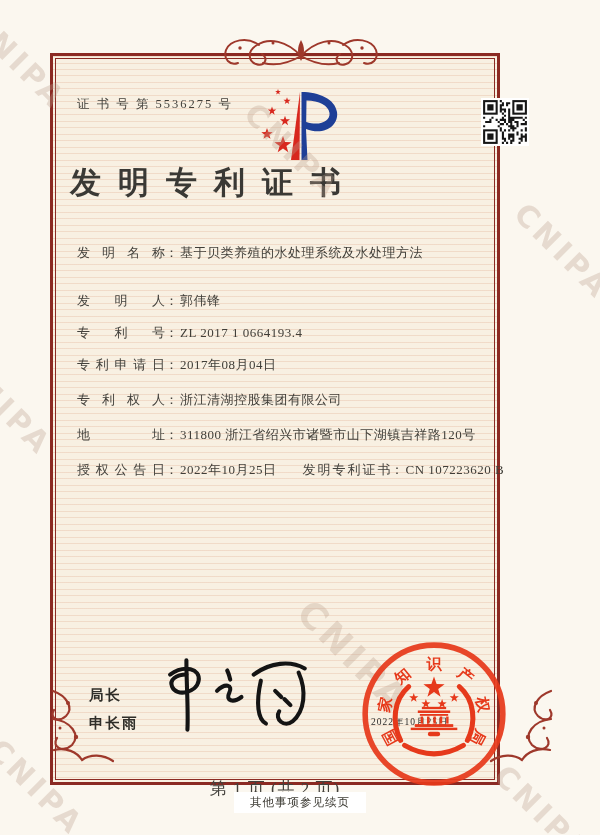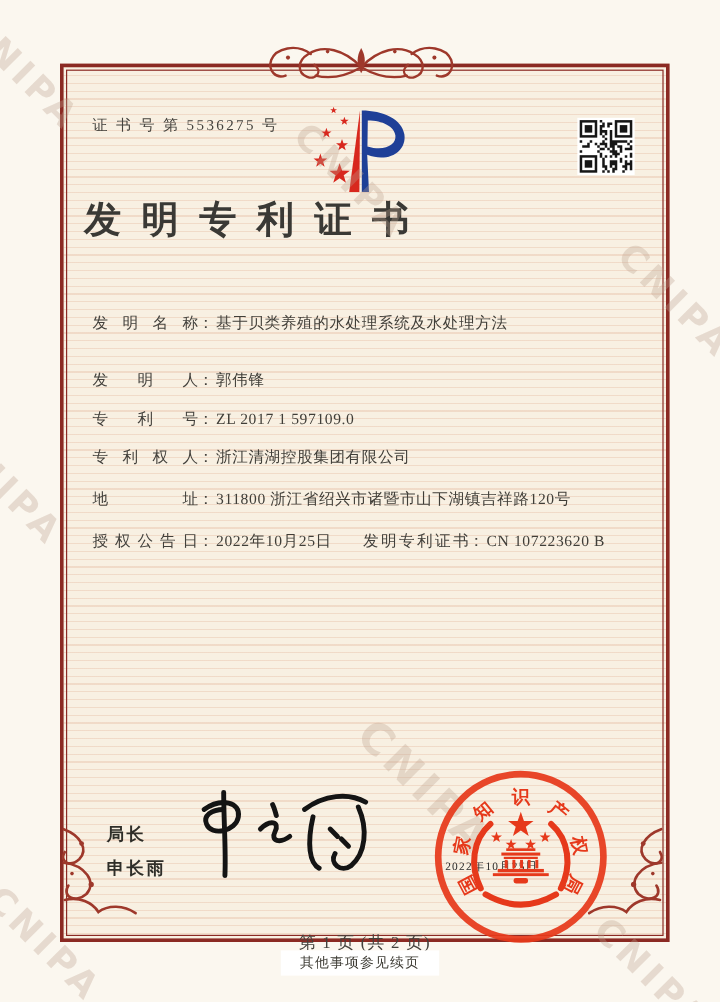--- a/index.html
+++ b/index.html
@@ -2,47 +2,47 @@
 <html><head>
 <meta charset="utf-8">
 <style>
   html,body{margin:0;padding:0;}
   .page{
     position:relative;width:600px;height:835px;overflow:hidden;
     background:#fbf7ef;
     font-family:"Liberation Serif","DejaVu Serif",serif;color:#3f3d36;
   }
   .frame{
-    position:absolute;left:50px;top:53px;width:508px;height:732px;
+    position:absolute;left:50px;top:53px;width:450px;height:732px;
     box-sizing:border-box;border:3px solid #8b2a23;
     background:repeating-linear-gradient(180deg, rgba(228,184,158,.38) 0 1px, rgba(0,0,0,0) 1px 6.5px),#f8f0e2;
   }
   .inner-border{position:absolute;inset:2px;border:1px solid #8b2a23;pointer-events:none;}
   .cert-no{position:absolute;left:24px;top:40px;font-size:12.5px;letter-spacing:2px;color:#43413c;}
   .logo{position:absolute;left:202px;top:30px;width:92px;height:80px;}
   .qr{position:absolute;left:428px;top:42px;width:48px;height:48px;}
   .title{position:absolute;left:0;right:0;top:106px;font-size:31px;font-weight:bold;
          letter-spacing:17px;text-indent:17px;color:#3a3935;}
-  .fields{position:absolute;left:24px;top:188px;width:462px;font-size:13px;margin-top:16px;}
+  .fields{position:absolute;left:24px;top:188px;width:462px;font-size:13px;}
   .row{height:18px;white-space:nowrap;margin-bottom:14px;}
   .row.m1{margin-bottom:30px;}
   .row.m4,.row.m5,.row.m6{margin-bottom:17px;}
   .flabel{display:inline-block;width:88px;text-align:justify;text-align-last:justify;color:#43413c;vertical-align:top;}
   .colon{margin-right:2px;color:#43413c;}
   .fvalue{letter-spacing:.5px;color:#403e38;}
   .pair2{margin-left:26px;}
   .paras{position:absolute;left:24px;top:428px;width:458px;font-size:12.8px;line-height:1.82;color:#3e3c35;}
   .paras p{margin:0 0 2px;text-indent:2em;}
   .director{position:absolute;left:36px;top:630px;font-size:14.5px;font-weight:600;color:#2f2e29;
             font-family:"Liberation Sans","DejaVu Sans",sans-serif;letter-spacing:2px;}
   .director div{margin-bottom:9px;}
   .sig{position:absolute;left:102px;top:590px;width:175px;height:102px;}
   .seal-date{position:absolute;left:318px;top:660px;font-size:9.5px;color:#2b2b2b;letter-spacing:1px;}
   .seal{position:absolute;left:300px;top:577px;width:162px;height:162px;z-index:6;}
-  .pageinfo{position:absolute;left:0;right:0;top:721px;text-align:center;font-size:14px;letter-spacing:1px;color:#43413c;}
+  .pageinfo{position:absolute;left:0;right:0;top:721px;text-align:center;font-size:17px;letter-spacing:1px;color:#43413c;}
   .orn-top{position:absolute;left:162px;top:-23px;width:172px;height:46px;}
   .orn-bl{position:absolute;left:-7px;top:632px;width:72px;height:84px;}
   .orn-br{position:absolute;left:433px;top:632px;width:72px;height:84px;}
   .cont{position:absolute;left:0;right:0;top:792px;text-align:center;}
   .cont span{display:inline-block;background:#ffffff;padding:3px 16px;font-size:11.5px;color:#3e3c35;letter-spacing:1px;}
   .wm{position:absolute;font-family:"DejaVu Sans",sans-serif;font-weight:bold;font-size:30px;
       color:rgba(188,160,142,.33);letter-spacing:4px;transform:rotate(45deg);transform-origin:0 0;
       pointer-events:none;z-index:5;white-space:nowrap;}
 </style>
 </head>
@@ -111,21 +111,24 @@
     <div class="title">发明专利证书</div>
 
     <div class="fields">
       <div class="row m1">
         <span class="flabel">发明名称</span><span class="colon">：</span><span class="fvalue">基于贝类养殖的水处理系统及水处理方法</span>
       </div>
       <div class="row m2">
         <span class="flabel">发明人</span><span class="colon">：</span><span class="fvalue">郭伟锋</span>
       </div>
       <div class="row m3">
-        <span class="flabel">专利号</span><span class="colon">：</span><span class="fvalue">ZL 2017 1 597109.0</span>
+        <span class="flabel">专利号</span><span class="colon">：</span><span class="fvalue">ZL 2017 1 0664193.4</span>
+      </div>
+      <div class="row m4">
+        <span class="flabel">专利申请日</span><span class="colon">：</span><span class="fvalue">2017年08月04日</span>
       </div>
       <div class="row m5">
         <span class="flabel">专利权人</span><span class="colon">：</span><span class="fvalue">浙江清湖控股集团有限公司</span>
       </div>
       <div class="row m6">
         <span class="flabel">地址</span><span class="colon">：</span><span class="fvalue">311800 浙江省绍兴市诸暨市山下湖镇吉祥路120号</span>
       </div>
       <div class="row">
         <span class="flabel">授权公告日</span><span class="colon">：</span><span class="fvalue">2022年10月25日</span><span class="pair2"><span class="flabel">发明专利证书</span><span class="colon">：</span><span class="fvalue">CN 107223620 B</span></span>
       </div>

